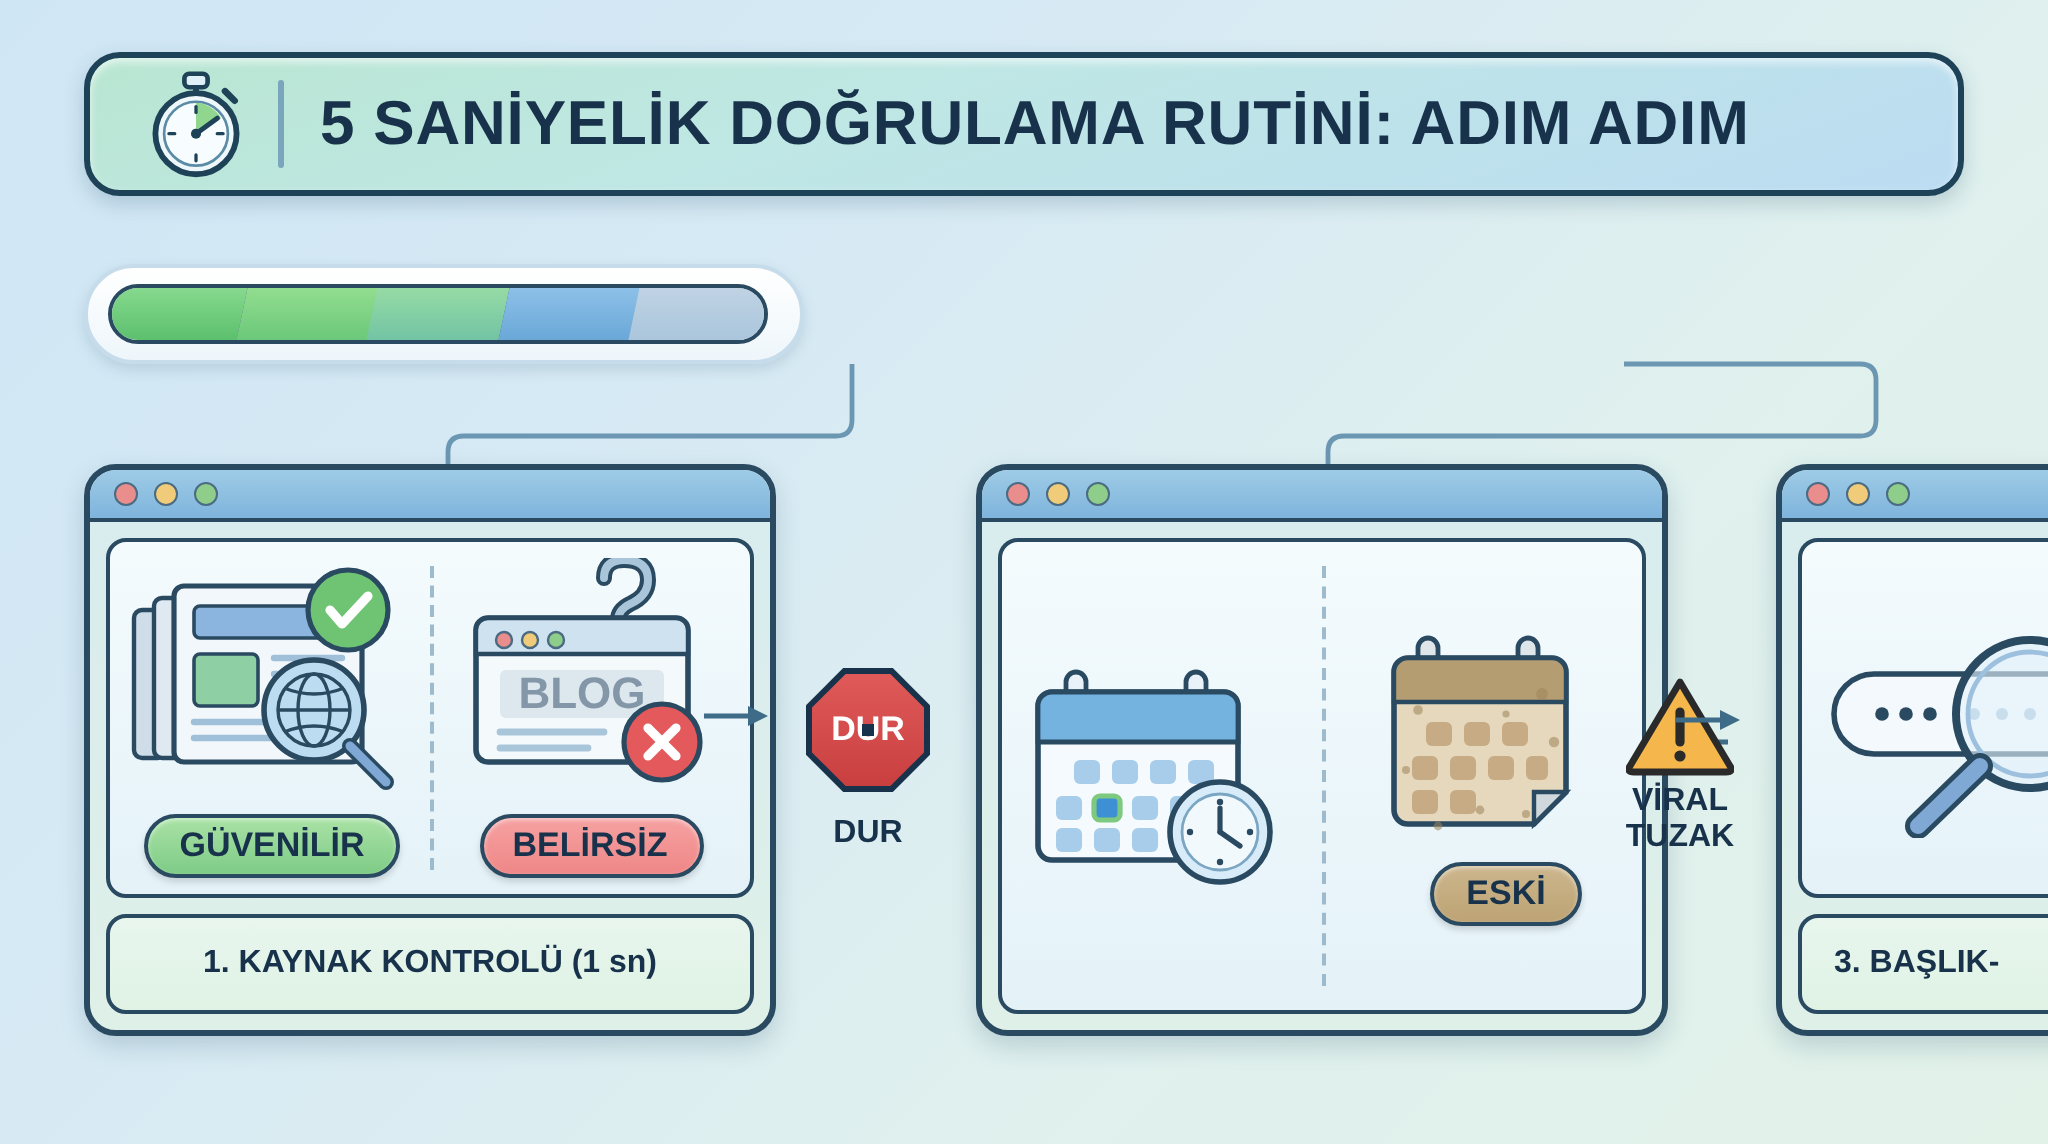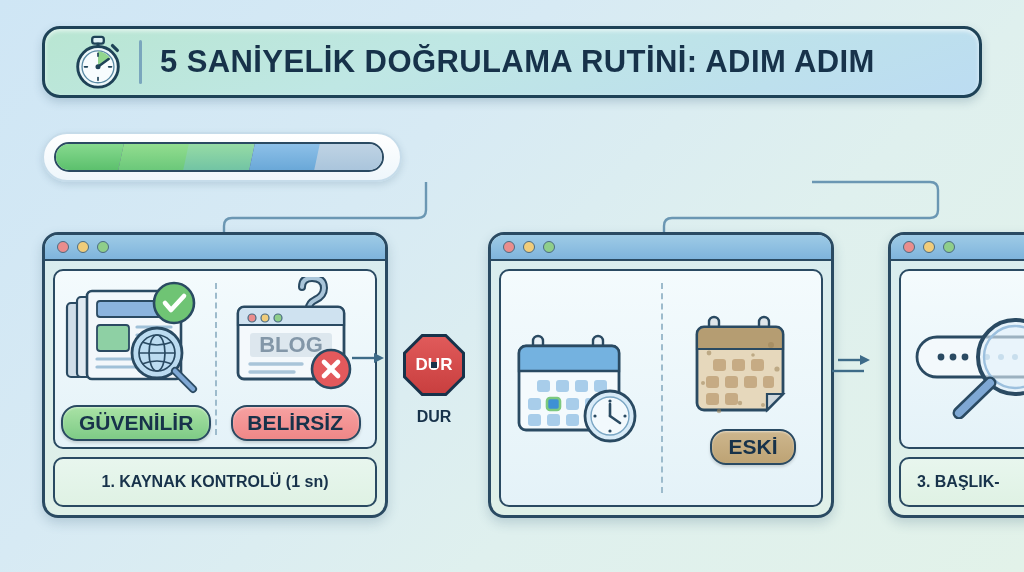--- a/index.html
+++ b/index.html
@@ -82,21 +82,21 @@
     display: flex; position: relative; overflow: hidden;
   }
   .half { flex: 1; display: flex; flex-direction: column; align-items: center;
           justify-content: center; gap: 6px; padding: 6px; }
   .divider {
     position: absolute; left: 50%; top: 12px; bottom: 12px; width: 0;
     border-left: 2px dashed #9dbbcc;
   }
   .pill {
     border: 2px solid #2a4a62; border-radius: 16px; padding: 4px 16px;
-    font-size: 21px; font-weight: bold; color: #17324a; white-space: nowrap;
+    font-size: 17px; font-weight: bold; color: #17324a; white-space: nowrap;
     box-shadow: 0 2px 3px rgba(0,0,0,.15), inset 0 1px 2px rgba(255,255,255,.5);
   }
   .pill.ok   { background: linear-gradient(180deg,#a9e2a5,#7ecb86); }
   .pill.bad  { background: linear-gradient(180deg,#f6a1a1,#ef8787); padding-left: 14px; }
   .pill.old  { background: linear-gradient(180deg,#cdb68d,#bda374); margin-left: 24px; }
   .card-footer {
     flex: 0 0 50px; margin: 0 8px 8px 8px;
     border: 2px solid #2a4a62; border-radius: 10px;
     background: linear-gradient(180deg,#e8f6ee,#dff2e4);
     display: flex; align-items: center; justify-content: center;
@@ -331,20 +331,29 @@
           </g>
         </svg>
         <span class="pill old">ESKİ</span>
       </div>
     </div>
   </div>
 
   <svg style="position:absolute;left:832px;top:364px" width="32" height="14">
     <line x1="0" y1="7" x2="32" y2="7" stroke="#3d6b88" stroke-width="2.4"></line>
   </svg>
+  <div class="marker m2">
+    <svg class="warn-tri" viewBox="0 0 54 50">
+      <path d="M27 3 L52 45 Q54 48 50 48 L4 48 Q0 48 2 45 Z" fill="#f5b64c" stroke="#2a2a2a" stroke-width="3.4" stroke-linejoin="round"></path>
+      <line x1="27" y1="18" x2="27" y2="33" stroke="#2a2a2a" stroke-width="4.6" stroke-linecap="round"></line>
+      <circle cx="27" cy="40" r="2.8" fill="#2a2a2a"></circle>
+    </svg>
+    <span class="marker-label">VİRAL
+TUZAK</span>
+  </div>
   <svg class="arrow-between a2" width="34" height="16">
     <line x1="0" y1="8" x2="24" y2="8" stroke="#3d6b88" stroke-width="2.4"></line>
     <path d="M32 8 L22 3 L22 13 Z" fill="#3d6b88"></path>
   </svg>
 
   <div class="card c3">
     <div class="card-titlebar">
       <span class="dot r"></span>
       <span class="dot y"></span>
       <span class="dot g"></span>

